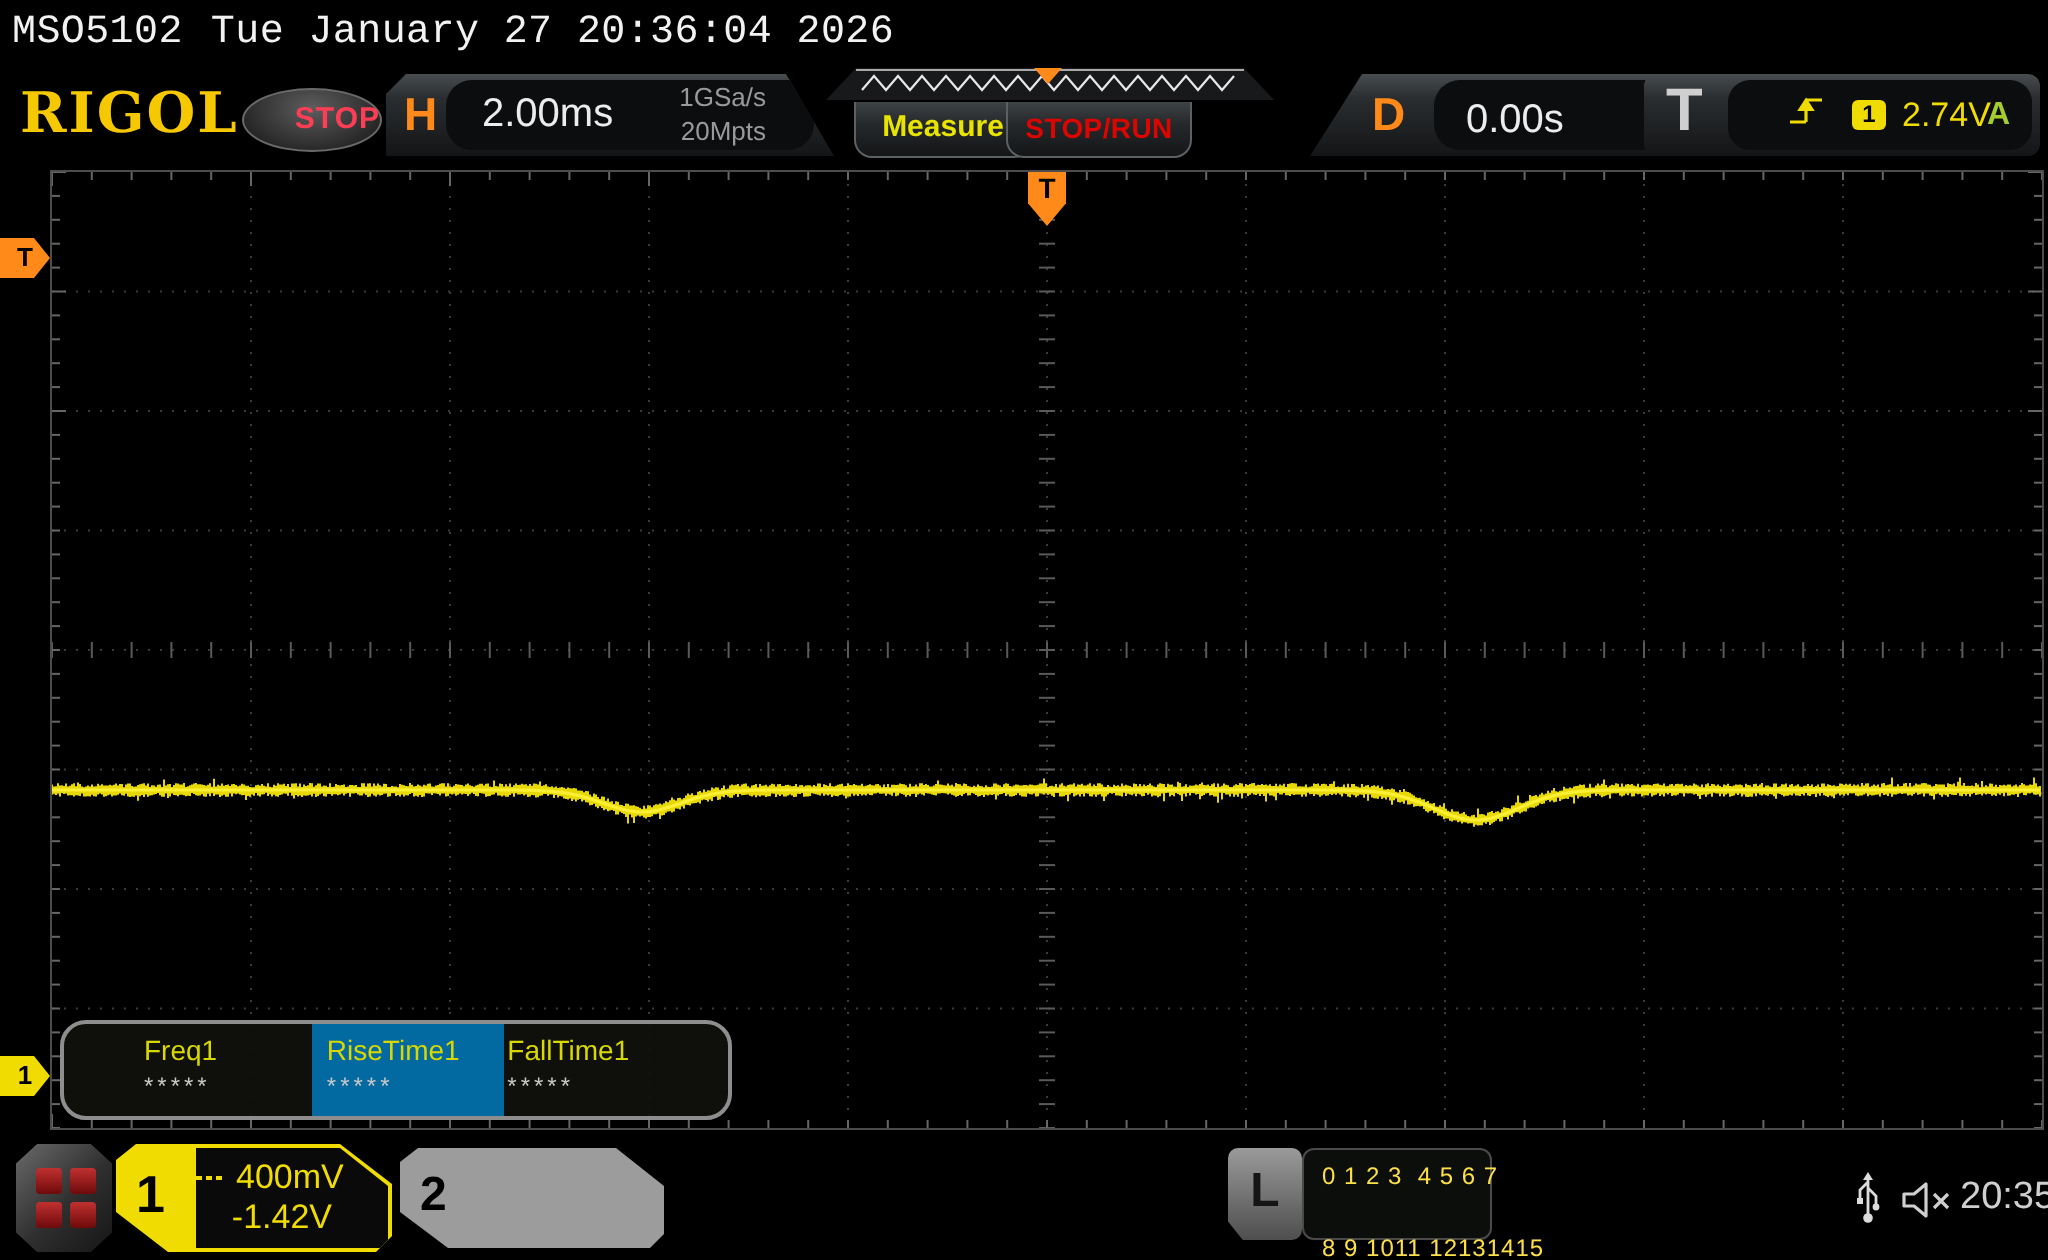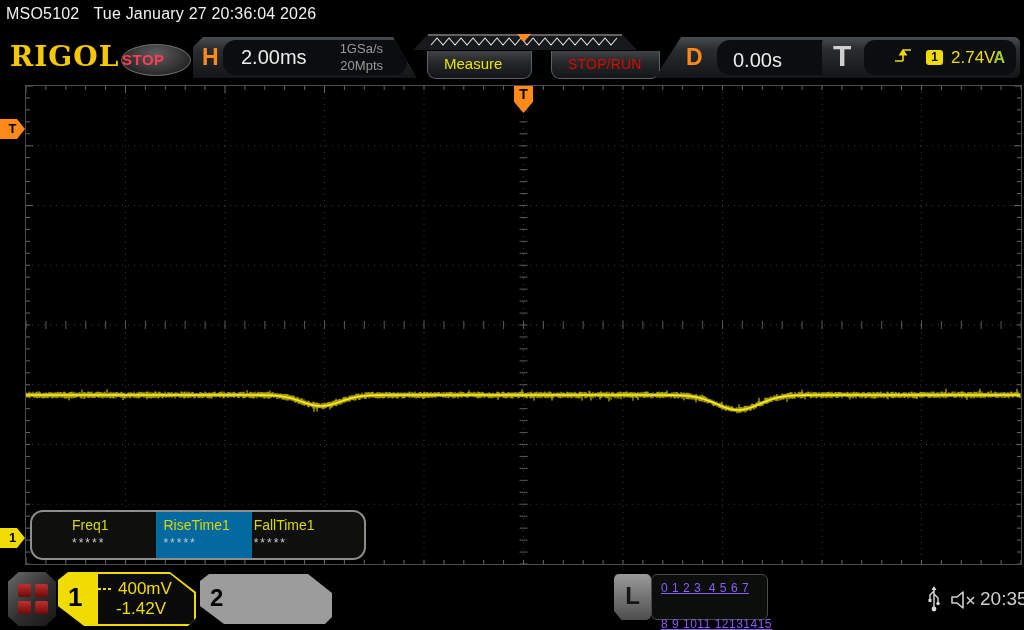--- a/index.html
+++ b/index.html
@@ -1,47 +1,47 @@
 <!DOCTYPE html>
 <html><head>
 <meta charset="utf-8">
 <style>
   html,body{margin:0;padding:0;background:#000;}
   body{width:1024px;height:630px;position:relative;overflow:hidden;
        font-family:"Liberation Sans",sans-serif;-webkit-font-smoothing:antialiased;}
   .abs{position:absolute;}
 
   
-  #titlebar{left:6px;top:5px;color:#f2f2f2;font-size:16px;letter-spacing:.2px;}
+  #titlebar{left:6px;top:5px;color:#f2f2f2;font-size:20px;letter-spacing:.2px;font-family:Liberation Mono, monospace;}
   #titlebar .model{margin-right:14px;}
 
   
   #logo{left:10px;top:40px;font-family:"DejaVu Serif",serif;font-weight:bold;
         font-size:28px;color:#f6c800;letter-spacing:1px;}
   #stop-badge{left:121px;top:44px;width:68px;height:30px;border-radius:50%;
         background:radial-gradient(ellipse at 50% 30%,#5d5d5d,#262626 75%);
-        border:1px solid #6a6a6a;text-align:left;line-height:30px;
+        border:1px solid #6a6a6a;text-align:right;line-height:30px;
         color:#ff3d55;font-weight:bold;font-size:15px;letter-spacing:.5px;}
   .hdr-block{background:linear-gradient(#474c4f,#2a2d2f 30%,#131517);}
   #h-block{left:193px;top:37px;width:224px;height:41px;
         clip-path:polygon(10px 0,calc(100% - 24px) 0,100% 100%,0 100%,0 10px);}
   #h-inner{left:30px;top:3px;right:10px;bottom:3px;background:#0b0d0f;border-radius:13px;}
   #h-label{left:9px;top:7px;color:#ff8a1a;font-weight:bold;font-size:23px;}
   #h-timebase{left:48px;top:9px;color:#ececec;font-size:20px;}
   #h-rate{right:34px;top:3px;text-align:right;color:#9a9a9a;font-size:13px;line-height:17px;}
 
   #mem-bar{left:413px;top:34px;width:224px;height:16px;background:#17191b;
         clip-path:polygon(15px 0,calc(100% - 15px) 0,100% 100%,0 100%);}
   #mem-tri{left:517px;top:34px;width:0;height:0;border-left:7px solid transparent;
         border-right:7px solid transparent;border-top:8px solid #ff8a1a;}
   .hdr-btn{height:27px;background:linear-gradient(#3e4346,#26292b 40%,#131517);
         border:1px solid #5c6164;border-top:none;border-radius:0 0 9px 9px;
-        text-align:left;line-height:26px;font-weight:normal;padding-left:16px;}
+        text-align:center;line-height:26px;font-weight:bold;}
   #measure-btn{left:427px;top:51px;width:87px;color:#e8e400;font-size:15px;}
-  #stoprun-btn{left:551px;top:51px;width:91px;color:#dd0500;font-size:14px;letter-spacing:.2px;}
+  #stoprun-btn{left:503px;top:51px;width:91px;color:#dd0500;font-size:14px;letter-spacing:.2px;}
 
   #d-block{left:655px;top:37px;width:268px;height:41px;
         clip-path:polygon(26px 0,calc(100% - 10px) 0,100% 10px,100% 100%,0 100%);}
   #d-label{left:31px;top:7px;color:#ff8a1a;font-weight:bold;font-size:23px;}
   #d-inner{left:62px;top:3px;right:9px;bottom:3px;background:#0b0d0f;border-radius:13px;}
   #d-value{left:16px;top:9px;color:#ececec;font-size:20px;}
 
   #t-block{left:822px;top:37px;width:198px;height:41px;border-radius:6px;}
   #t-label{left:11px;top:2px;color:#cfcfcf;font-weight:bold;font-size:30px;}
   #t-inner{left:42px;top:3px;right:4px;bottom:3px;background:#0b0d0f;border-radius:11px;}
@@ -95,24 +95,24 @@
   .ch-offset{right:28px;bottom:5px;font-size:17px;}
   .ch1-text{color:#f0dc00;} .ch2-text{color:#b0b0b0;}
   .dc-icon{display:inline-block;width:15px;}
   .dc-top{height:2px;background:currentColor;margin-bottom:2px;}
   .dc-bot{height:2px;background:repeating-linear-gradient(90deg,currentColor 0 3px,transparent 3px 5px);}
 
   #logic-tab{left:614px;top:574px;width:37px;height:46px;border-radius:5px;
         background:linear-gradient(#9a9a9a,#4e4e4e);
         clip-path:polygon(0 0,100% 0,100% 100%,20% 100%,0 80%);
         color:#151515;font-weight:bold;font-size:24px;text-align:center;line-height:44px;}
-  #logic-panel{left:651px;top:574px;width:117px;height:46px;background:#0c0e0c;
+  #logic-panel{left:651px;top:574px;width:95px;height:46px;background:#0c0e0c;
         border:1px solid #4a4a4a;border-radius:6px;box-sizing:border-box;
-        padding:4px 0 0 9px;color:#8b5cf6;font-size:12px;line-height:18px;
-        letter-spacing:.5px;white-space:pre;text-decoration:underline;}
+        padding:4px 0 0 9px;color:#fde047;font-size:12px;line-height:18px;
+        letter-spacing:.5px;white-space:pre;}
   #usb-icon{left:926px;top:585px;}
   #speaker-icon{left:948px;top:588px;}
   #clock{left:980px;top:588px;color:#cfcfcf;font-size:19px;}
 </style>
 </head>
 <body>
 
 <div class="abs" id="titlebar">
   <span class="model">MSO5102</span><span>Tue January 27 20:36:04 2026</span>
 </div>

